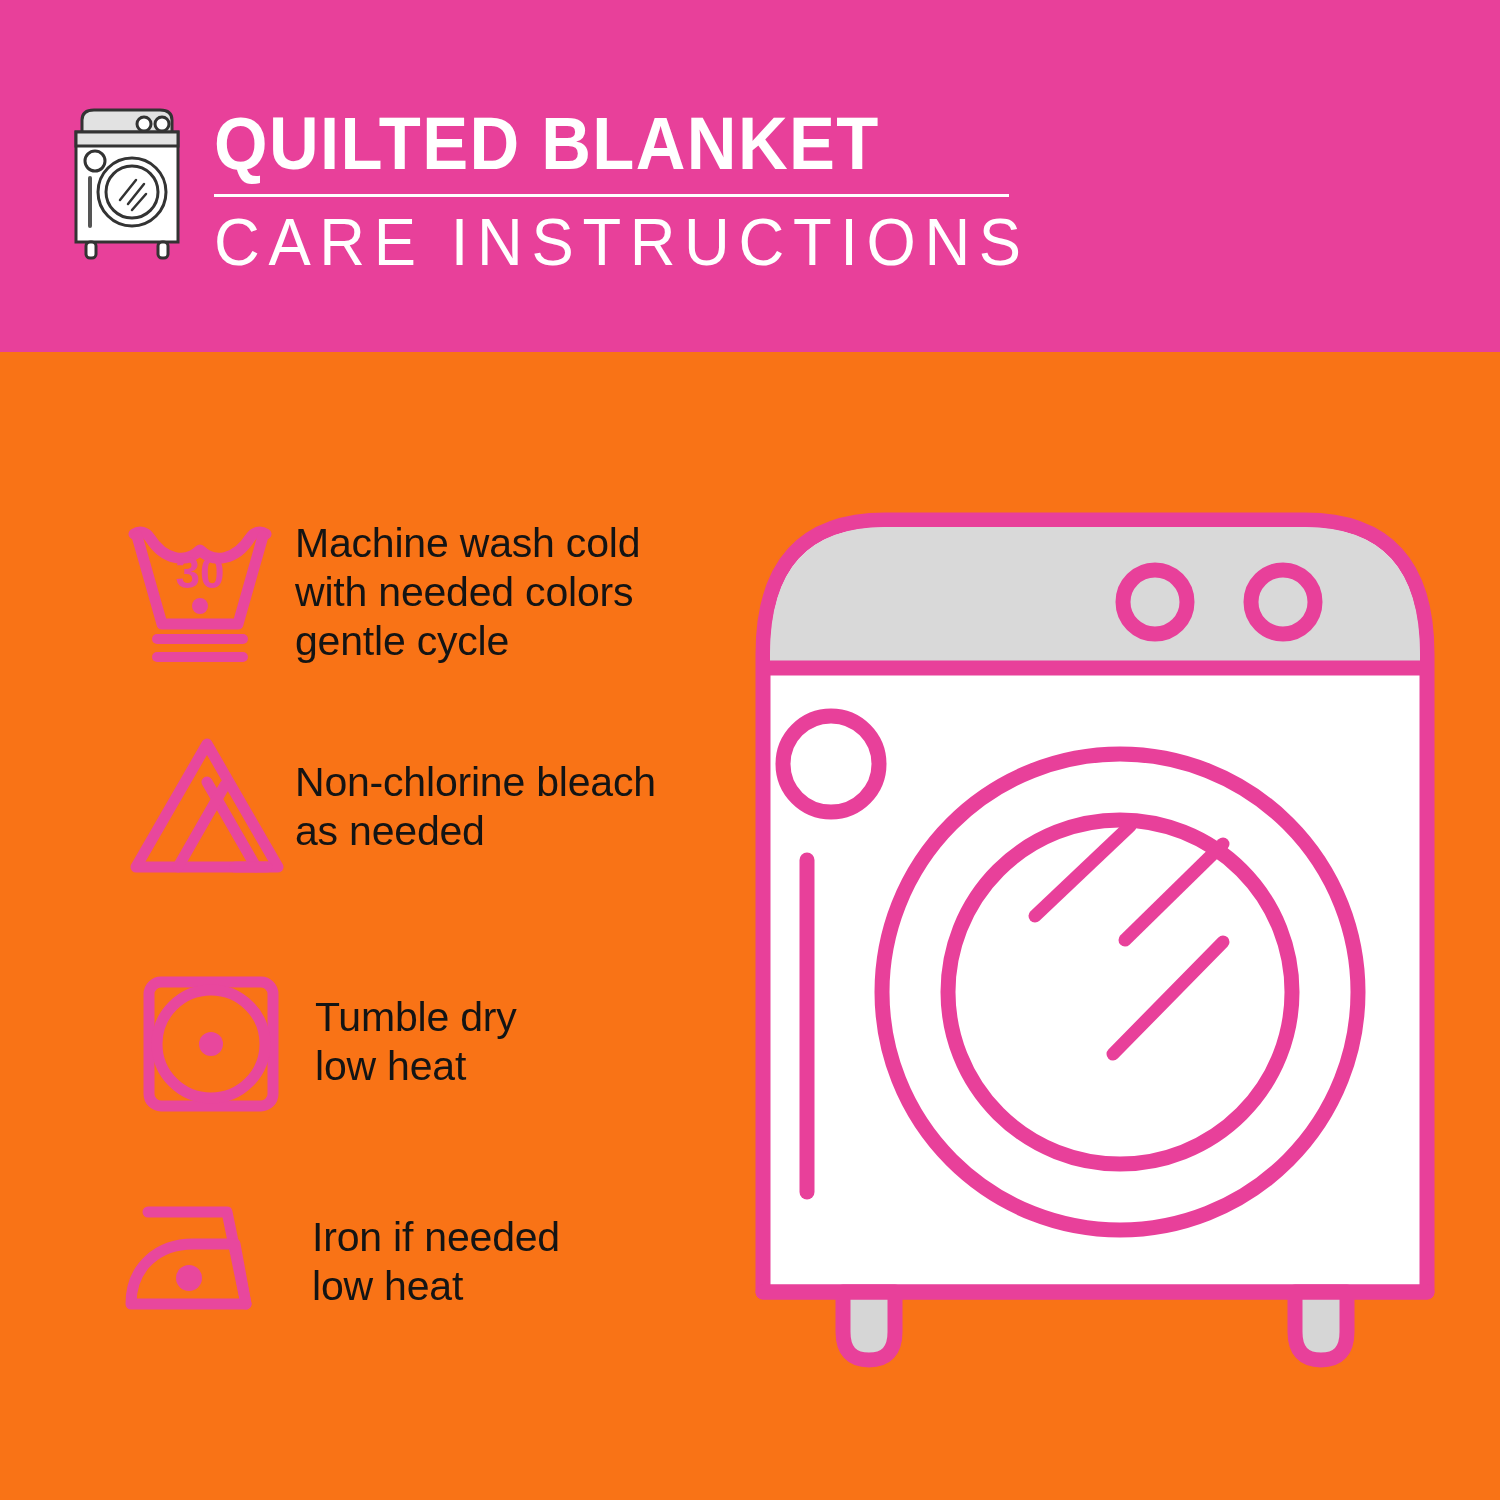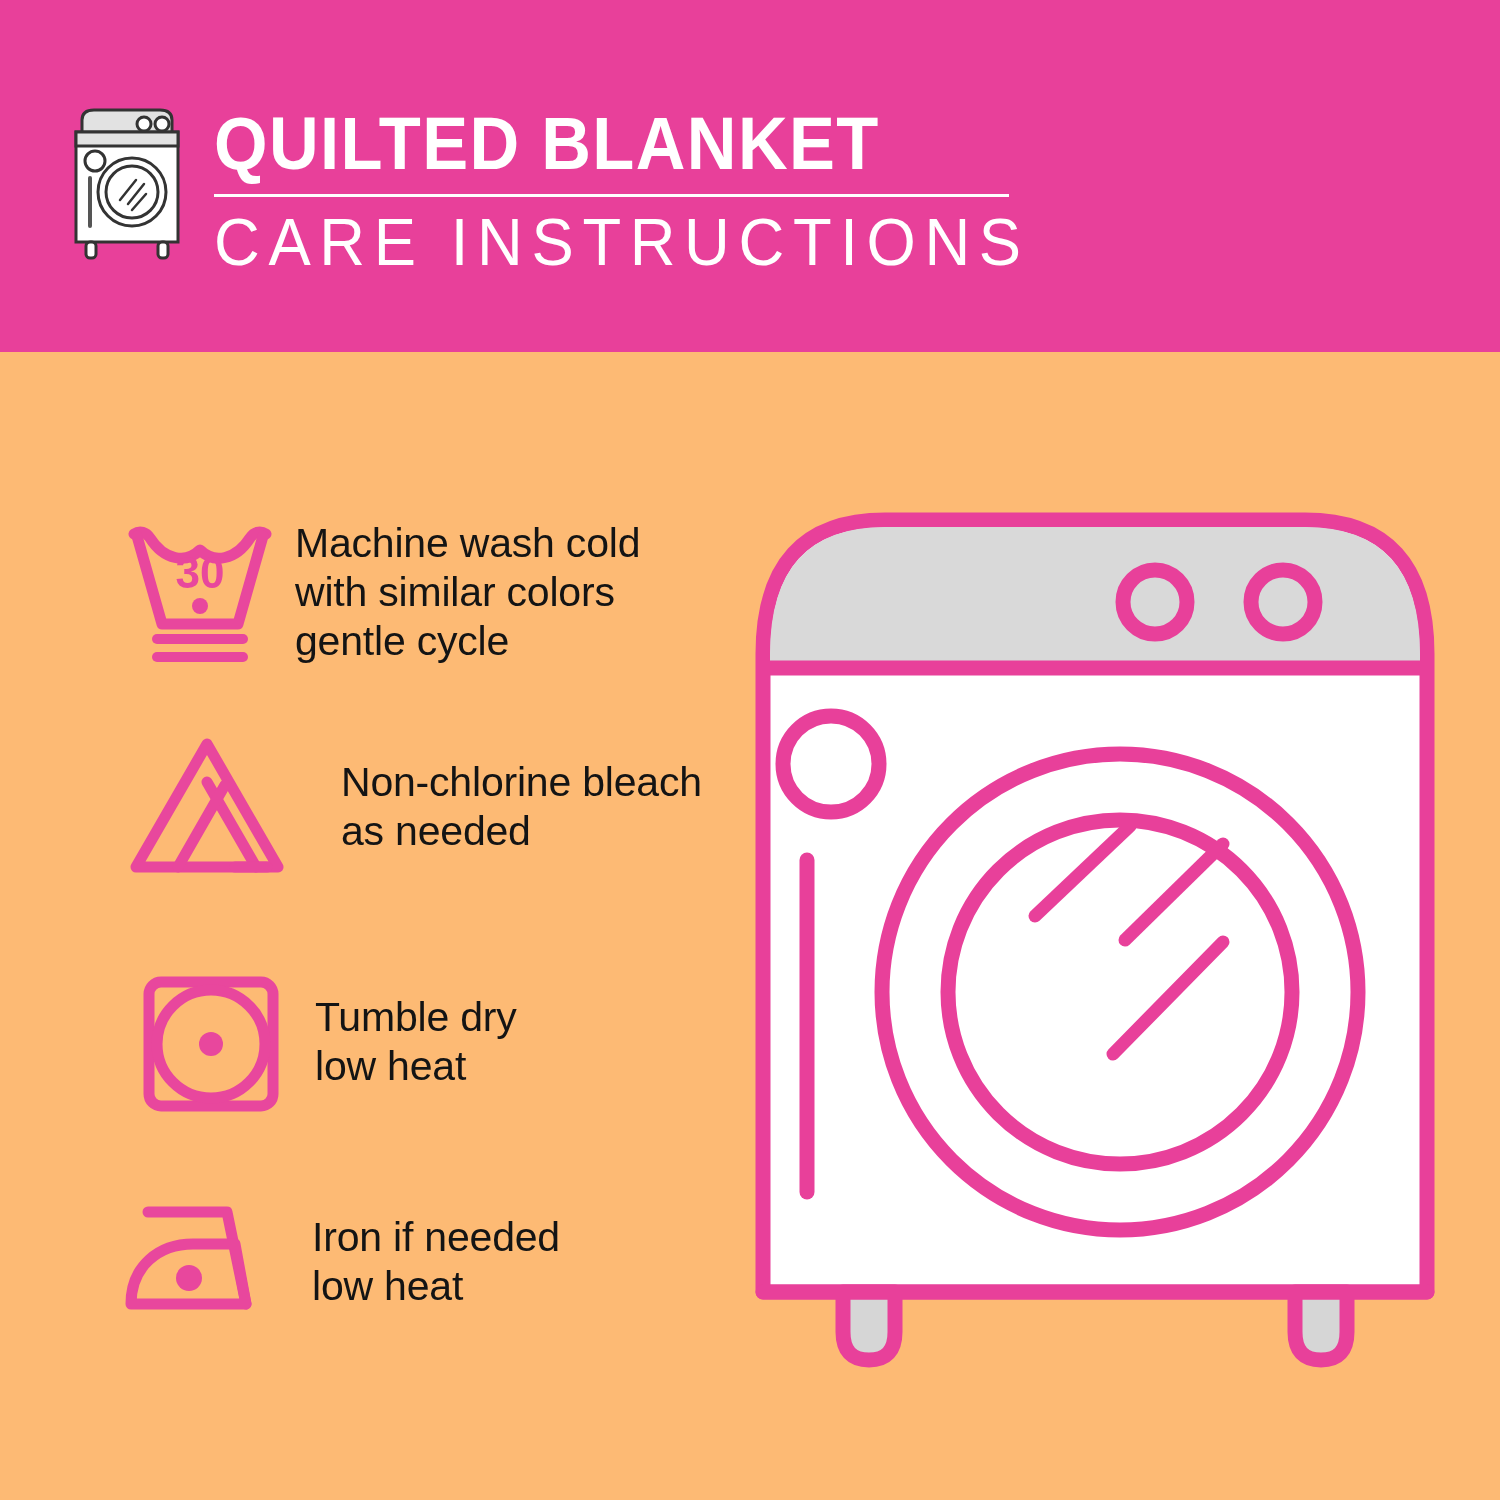--- a/index.html
+++ b/index.html
@@ -10,21 +10,21 @@
     width: 1500px;
     height: 1500px;
     background: #ffffff;
     font-family: "Liberation Sans", sans-serif;
     overflow: hidden;
   }
   .page {
     position: relative;
     width: 1500px;
     height: 1500px;
-    background: #fdba74;
+    background: #f97316;
   }
 
   
   .header {
     position: absolute;
     left: 0;
     top: 0;
     width: 1500px;
     height: 352px;
     background: #e8409a;
@@ -90,21 +90,21 @@
     width: 660px;
   }
   .instr-row {
     position: absolute;
     left: 0;
     width: 660px;
     display: flex;
     align-items: center;
   }
   .instr-row.r0 { top: 0px;   height: 180px; }
-  .instr-row.r1 { top: 215px; height: 180px; gap: 46px; }
+  .instr-row.r1 { top: 215px; height: 180px; }
   .instr-row.r2 { top: 450px; height: 180px; gap: 20px; }
   .instr-row.r3 { top: 670px; height: 180px; gap: 17px; }
 
   .instr-symbol {
     width: 235px;
     flex: 0 0 235px;
     display: flex;
     align-items: center;
     justify-content: flex-end;
   }
@@ -188,21 +188,21 @@
               <path d="M17 24 L42 112 L118 112 L143 24"></path>
             </g>
             <text x="80" y="76" font-family="Liberation Sans, sans-serif" font-size="44" font-weight="bold" fill="#e8479d" text-anchor="middle">30</text>
             <circle cx="80" cy="94" r="8" fill="#e8479d"></circle>
 
             <rect x="32" y="122" width="96" height="10" rx="5" fill="#e8479d"></rect>
             <rect x="32" y="140" width="96" height="10" rx="5" fill="#e8479d"></rect>
           </svg>
         </div>
         <div class="instr-label">Machine wash cold
-with similar colors
+with needed colors
 gentle cycle</div>
       </div>
 
       <div class="instr-row r1">
         <div class="instr-symbol">
           <svg width="175" height="155" viewBox="0 0 175 155">
             <g fill="none" stroke="#e8479d" stroke-width="11" stroke-linecap="round" stroke-linejoin="round">
 
               <path d="M87 14 L158 137 L16 137 Z"></path>
 

